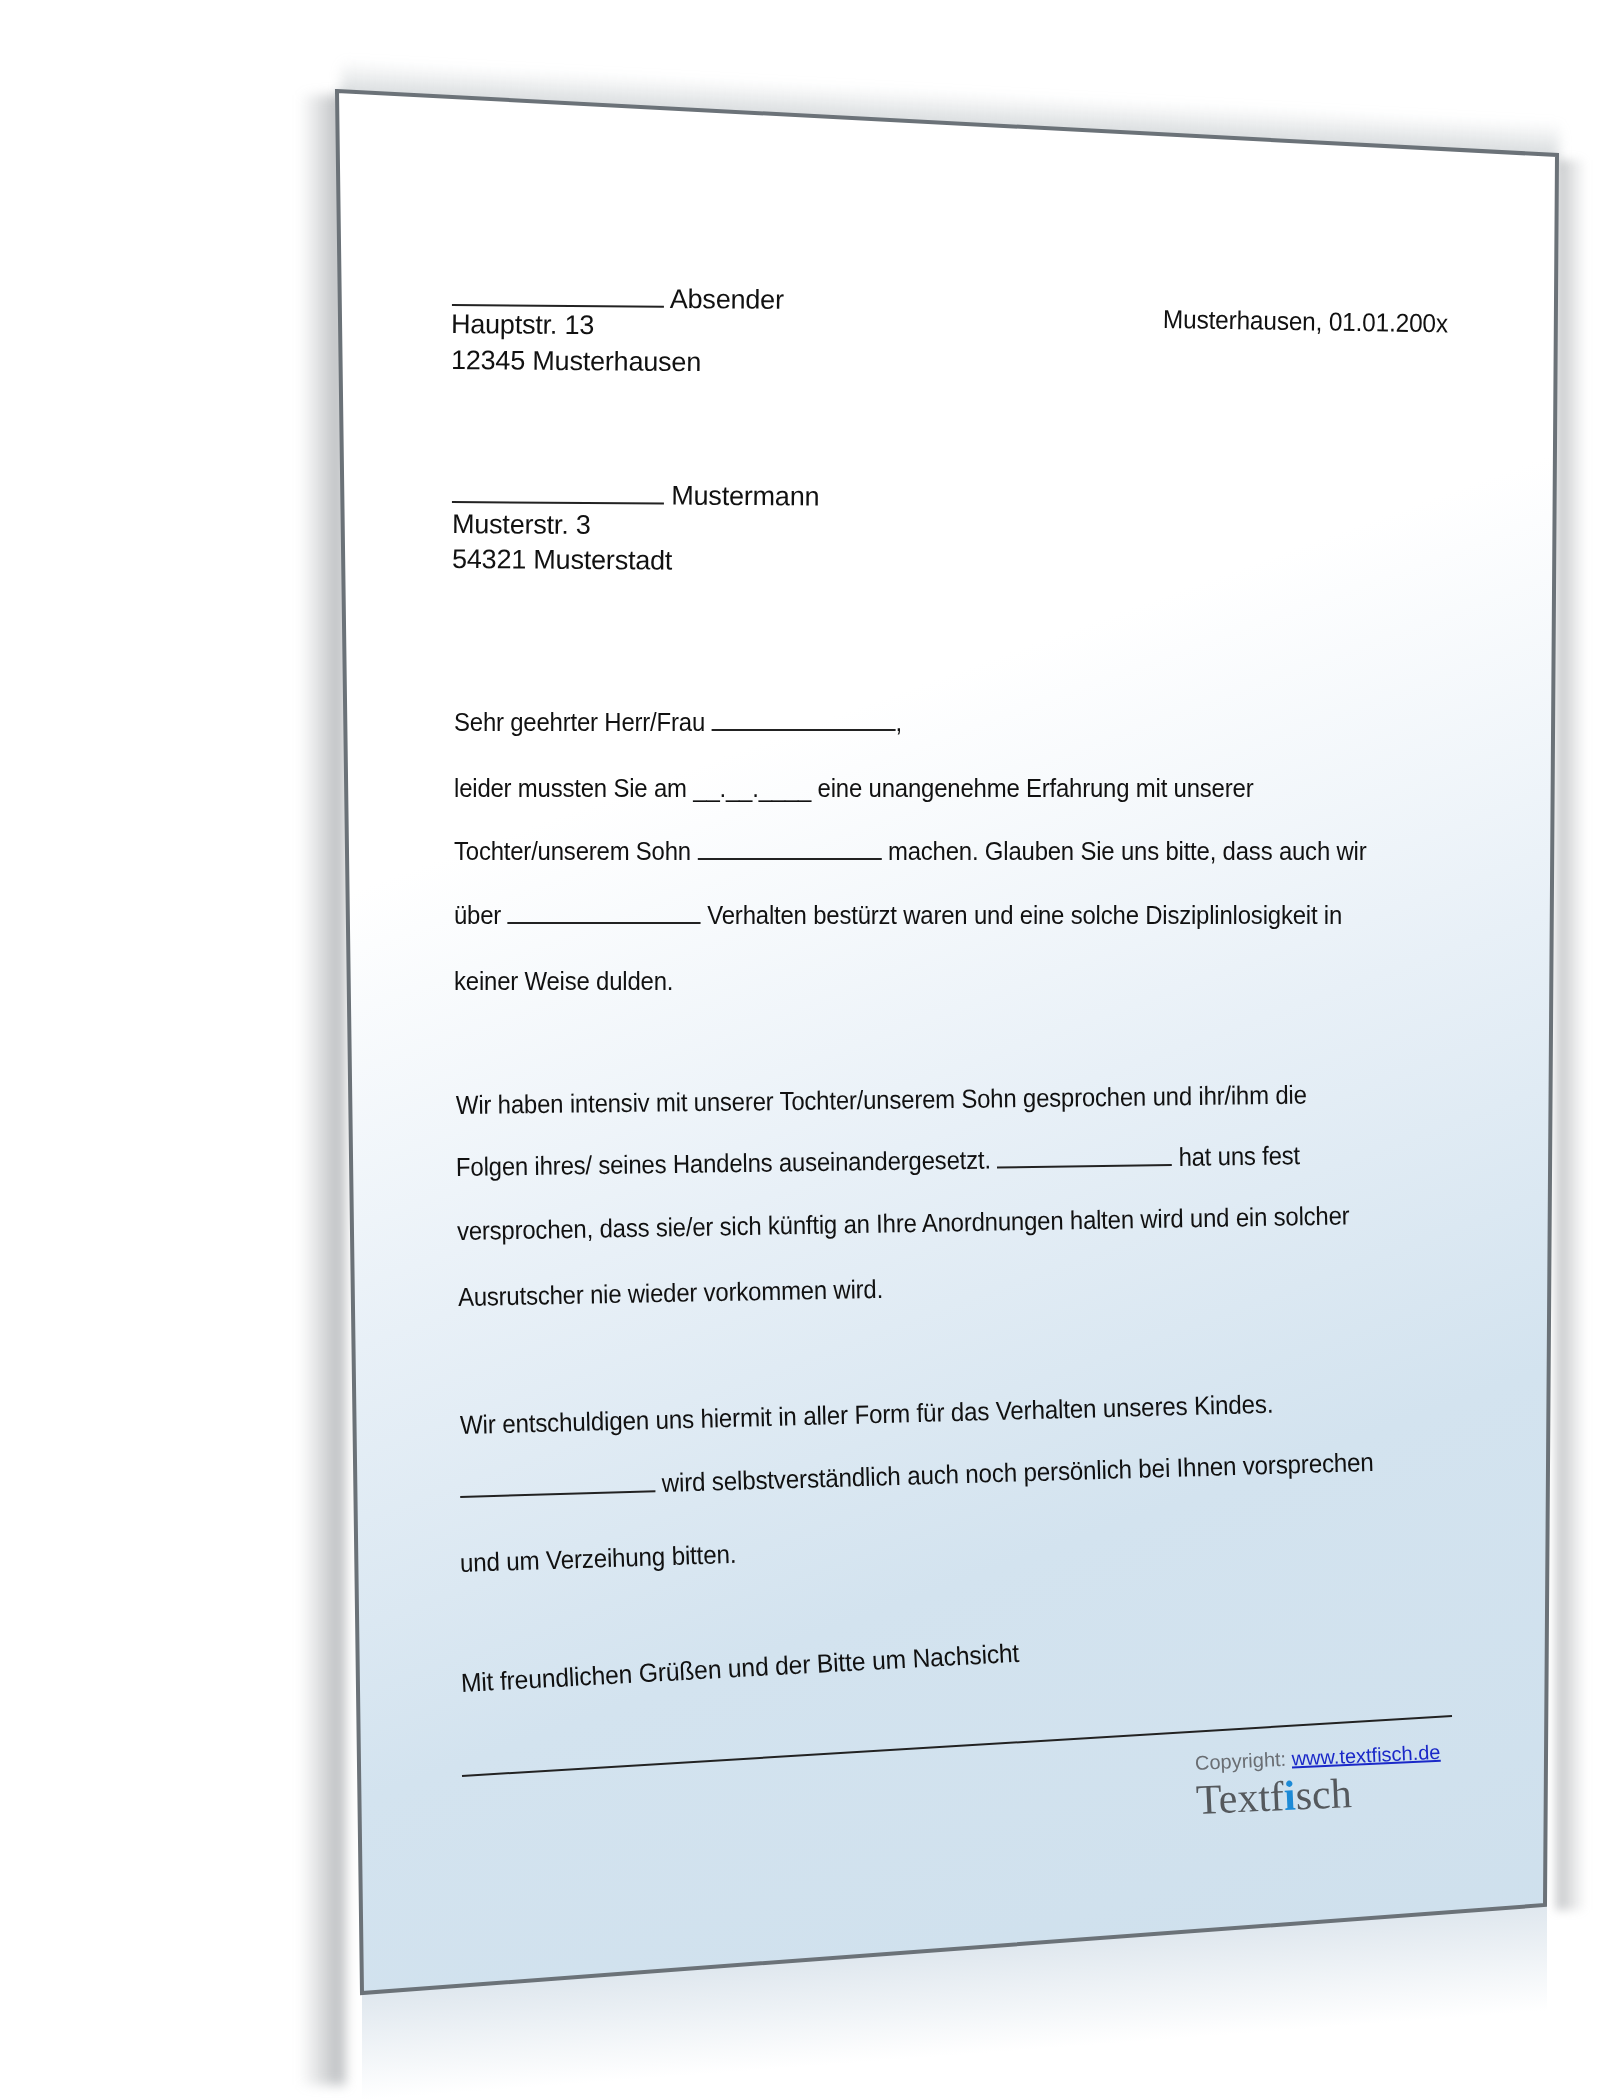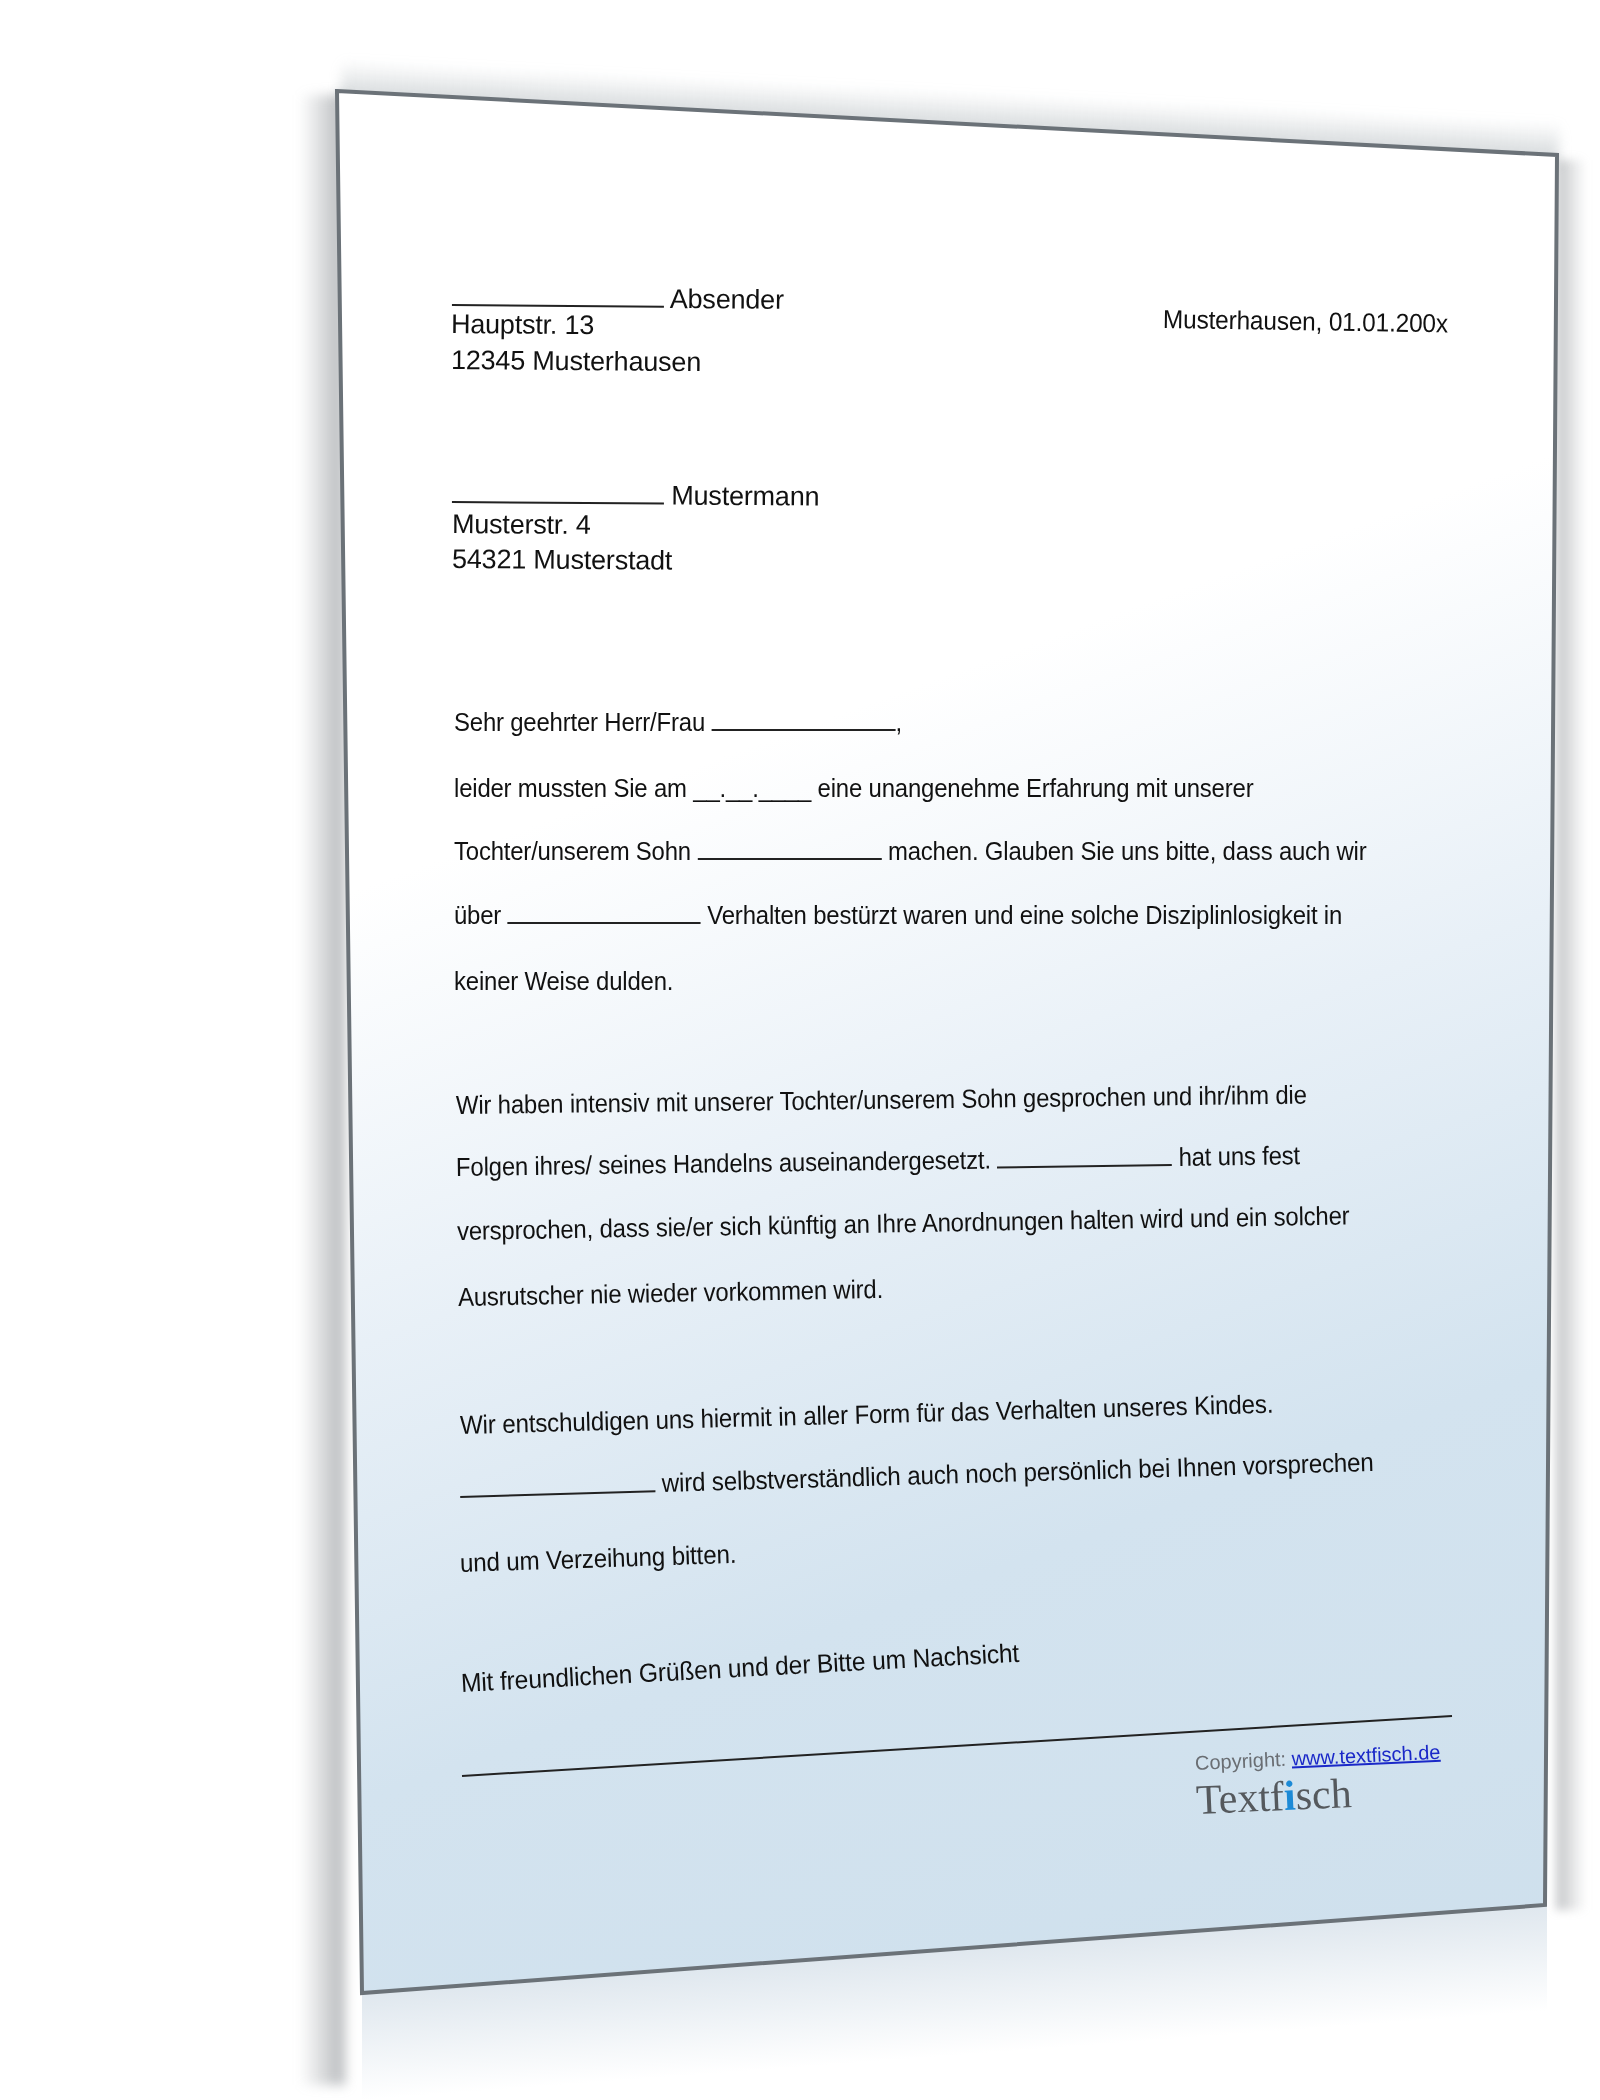--- a/index.html
+++ b/index.html
@@ -75,21 +75,21 @@
   </div>
   <div class="ln" style="left:451px; top:309px; transform:rotate(0.5deg);">Hauptstr. 13</div>
   <div class="ln" style="left:451px; top:345px; transform:rotate(0.5deg);">12345 Musterhausen</div>
 
   <div class="ln" style="left:1163px; top:304px; font-size:26px; transform:rotate(0.9deg) scaleX(0.94);">Musterhausen, 01.01.200x</div>
 
   <div class="ln" style="left:452px; top:479px; transform:rotate(0.4deg);">
     <span class="blank" style="width:212px;"></span>
     <span>Mustermann</span>
   </div>
-  <div class="ln" style="left:452px; top:509px; transform:rotate(0.4deg);">Musterstr. 4</div>
+  <div class="ln" style="left:452px; top:509px; transform:rotate(0.4deg);">Musterstr. 3</div>
   <div class="ln" style="left:452px; top:544px; transform:rotate(0.4deg);">54321 Musterstadt</div>
 
   <div class="ln body-ln" style="left:454px; top:707px;">
     <span>Sehr geehrter Herr/Frau</span>
     <span class="blank" style="width:200px;"></span><span>,</span>
   </div>
 
   <div class="ln body-ln" style="left:454px; top:773px;">
     <span>leider mussten Sie am</span>
     <span>__.__.____</span>

